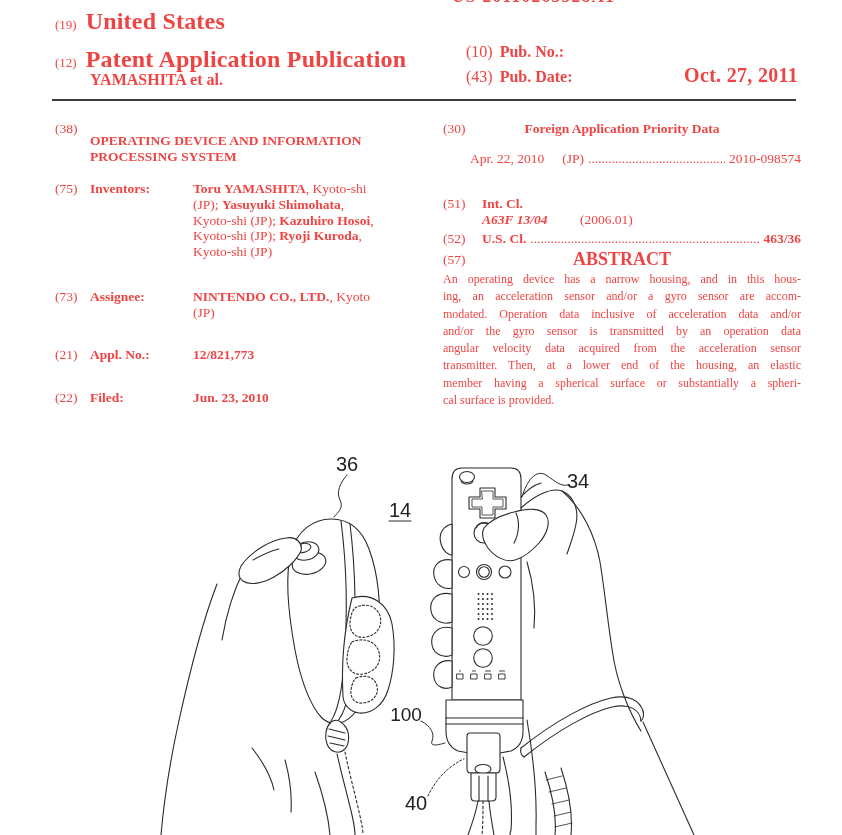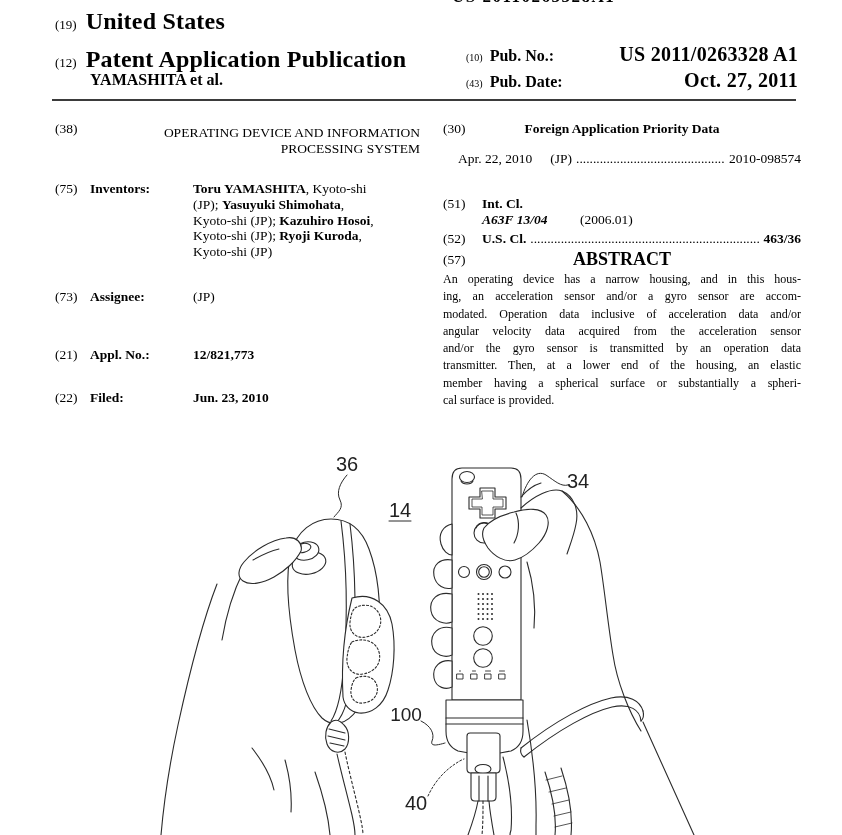--- a/index.html
+++ b/index.html
@@ -1,51 +1,51 @@
 <!DOCTYPE html>
 <html><head>
 <meta charset="utf-8">
 <style>
   html,body { margin:0; padding:0; background:#fff; }
   .page {
     position:relative; width:842px; height:835px; overflow:hidden;
-    background:#fff; color:#000000;
+    background:#fff; color:#ef4444;
     font-family:"Liberation Serif", serif;
   }
   .abs { position:absolute; }
   .b { font-weight:bold; }
   .i { font-style:italic; }
 
   
   .top-partial { left:452px; top:-13px; font-size:17px; font-weight:bold; letter-spacing:1.5px; white-space:nowrap; }
   .hrow { display:flex; align-items:baseline; gap:9px; white-space:nowrap; }
   .pnum-big { font-size:13px; }
   .big-title { font-size:24px; font-weight:bold; letter-spacing:0.2px; }
   .h19 { left:55px; top:8px; }
   .h12 { left:55px; top:46px; }
   .byline { left:90px; top:71px; font-size:16px; font-weight:bold; }
   .hdr-right { left:466px; top:43px; width:332px; }
   .hdr-right .r { display:flex; align-items:baseline; white-space:nowrap; }
   .hdr-right .r + .r { margin-top:3px; }
-  .pnum-sm { font-size:10px; margin-right:7px; }
+  .pnum-sm { font-size:16px; margin-right:7px; }
   .publbl { font-size:16px; font-weight:bold; }
   .pubval { font-size:20px; font-weight:bold; margin-left:auto; letter-spacing:0.3px; }
   .rule { left:52px; top:99px; width:744px; height:2px; background:#3b3b3b; }
 
   
   .lrow { left:55px; width:370px; font-size:13.5px; line-height:15.8px; }
   .lrow .num  { position:absolute; left:0; top:0; }
   .lrow .lbl  { position:absolute; left:35px; top:0;font-weight:bold; }
   .lrow .val  { position:absolute; left:138px; top:0; width:232px; }
-  .lrow .ttl  { position:absolute; left:35px; top:4px; width:330px; font-weight:normal;text-align:right; }
+  .lrow .ttl  { position:absolute; left:35px; top:12px; width:330px; font-weight:bold; }
 
   .rcol { left:443px; width:358px; font-size:13.5px; line-height:15.8px; }
   .rcol .num { position:absolute; left:0; top:0; }
   .center { text-align:center; }
-  .leader { display:flex; align-items:baseline; white-space:nowrap; }
+  .leader { display:flex; align-items:baseline; white-space:nowrap;margin-left:12px; }
   .dots { flex:1 1 auto; overflow:hidden; margin:0 4px; }
   .abs-line { text-align:justify; text-align-last:justify; }
   .abs-line.last { text-align-last:left; }
   .abstract { font-size:12px; line-height:17.3px; }
 
   svg text { font-family:"Liberation Sans", sans-serif; }
 </style>
 </head>
 <body>
 
@@ -60,21 +60,20 @@
   <div class="abs hrow h12">
     <span class="pnum-big">(12)</span>
     <span class="big-title">Patent Application Publication</span>
   </div>
   <div class="abs byline">YAMASHITA et al.</div>
 
   <div class="abs hdr-right">
     <div class="r">
       <span class="pnum-sm">(10)</span>
       <span class="publbl">Pub. No.:</span>
-      <span class="pubval">US 2011/0263328 A1</span>
     </div>
     <div class="r">
       <span class="pnum-sm">(43)</span>
       <span class="publbl">Pub. Date:</span>
       <span class="pubval">Oct. 27, 2011</span>
     </div>
   </div>
 
   <div class="abs rule"></div>
 
@@ -95,20 +94,21 @@
       <div><span>Kyoto-shi (JP); </span><span class="b">Kazuhiro Hosoi</span><span>,</span></div>
       <div><span>Kyoto-shi (JP); </span><span class="b">Ryoji Kuroda</span><span>,</span></div>
       <div><span>Kyoto-shi (JP)</span></div>
     </div>
   </div>
 
   <div class="abs lrow" style="top:289px;">
     <span class="num">(73)</span>
     <span class="lbl">Assignee:</span>
     <div class="val">
+      <div><span class="b">NINTENDO CO., LTD.</span><span>, Kyoto</span></div>
       <div>(JP)</div>
     </div>
   </div>
 
   <div class="abs lrow" style="top:347px;">
     <span class="num">(21)</span>
     <span class="lbl">Appl. No.:</span>
     <span class="val b">12/821,773</span>
   </div>
 
@@ -152,22 +152,22 @@
   </div>
 
   <div class="abs rcol" style="top:252px;">
     <span class="num">(57)</span>
     <div class="center b" style="font-size:18px;">ABSTRACT</div>
   </div>
   <div class="abs rcol abstract" style="top:271px;">
     <div class="abs-line">An operating device has a narrow housing, and in this hous-</div>
     <div class="abs-line">ing, an acceleration sensor and/or a gyro sensor are accom-</div>
     <div class="abs-line">modated. Operation data inclusive of acceleration data and/or</div>
+    <div class="abs-line">and/or the gyro sensor is transmitted by an operation data</div>
     <div class="abs-line">angular velocity data acquired from the acceleration sensor</div>
-    <div class="abs-line">and/or the gyro sensor is transmitted by an operation data</div>
     <div class="abs-line">transmitter. Then, at a lower end of the housing, an elastic</div>
     <div class="abs-line">member having a spherical surface or substantially a spheri-</div>
     <div class="abs-line last">cal surface is provided.</div>
   </div>
 
   <svg class="abs" style="left:0; top:430px;" width="842" height="405" viewBox="0 430 842 405" fill="none" stroke="#2b2b2b" stroke-width="1.1" stroke-linecap="round" stroke-linejoin="round">
 
     <g>
       <path d="M217,584 C205,615 190,670 178,725 C170,762 164,800 161,835"></path>
       <path d="M243,572 C233,592 226,616 222,640"></path>

